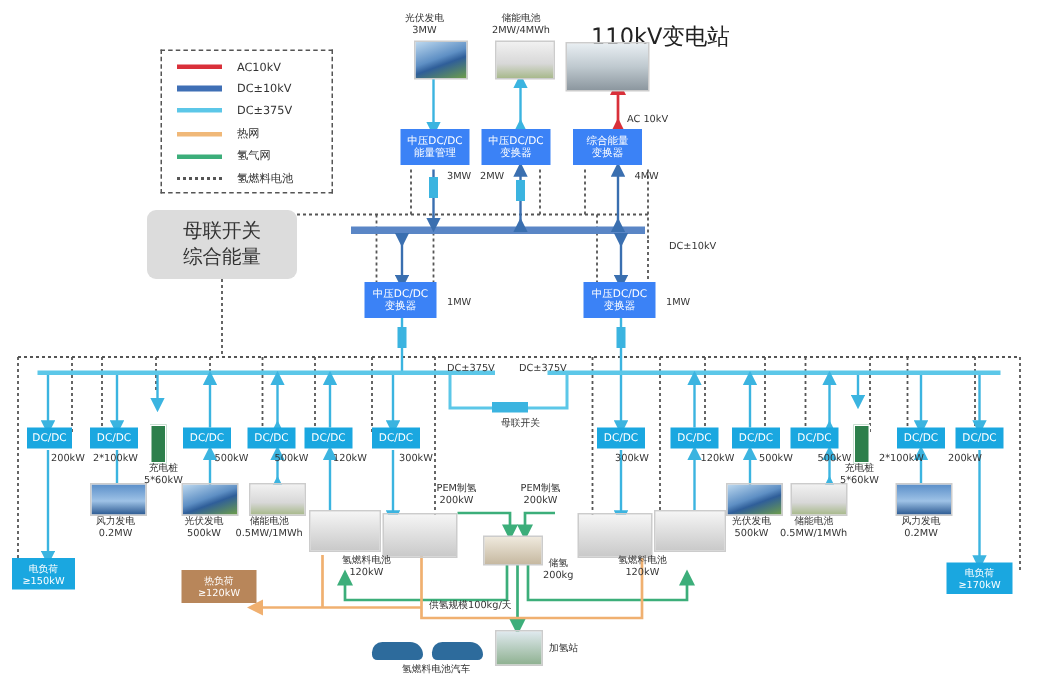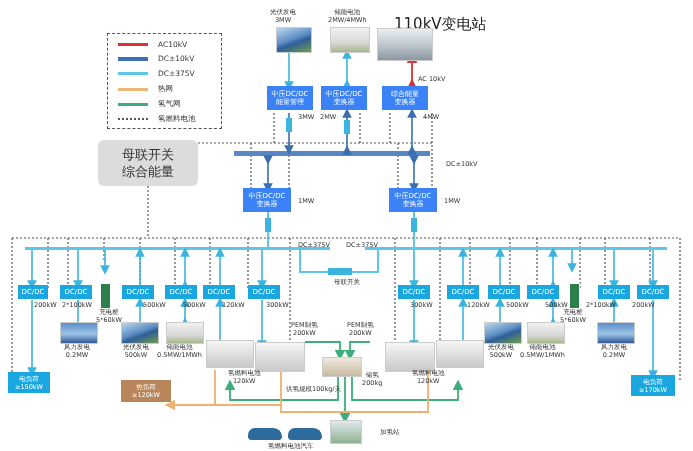--- a/index.html
+++ b/index.html
@@ -350,23 +350,23 @@
   </div>
 <div class="lbl" style="left:347px;top:322px">
     <div>PEM制氢</div>
     <div>200kW</div>
   </div>
 <div class="img h2store" style="left:322px;top:357px;width:38px;height:18px"></div>
 <div class="lbl" style="left:362px;top:372px">
     <div>储氢</div>
     <div>200kg</div>
   </div>
-<div class="lblL" style="left:286px;top:385px">供氢规模100kg/天</div>
+<div class="lblL" style="left:286px;top:399px">供氢规模100kg/天</div>
 <div class="img station" style="left:330px;top:420px;width:30px;height:22px"></div>
-<div class="lblL" style="left:380px;top:428px">加氢站</div>
+<div class="lblL" style="left:366px;top:428px">加氢站</div>
 <div class="car" style="left:248px;top:428px"></div>
 <div class="car" style="left:288px;top:428px"></div>
 <div class="lblL" style="left:268px;top:442px">氢燃料电池汽车</div>
 
 <div class="box" style="left:121px;top:380px;width:50px;height:22px;background:#b8865a;font-size:6.5px">
     <div>
       <div>热负荷</div>
       <div>≥120kW</div>
     </div>
   </div>

